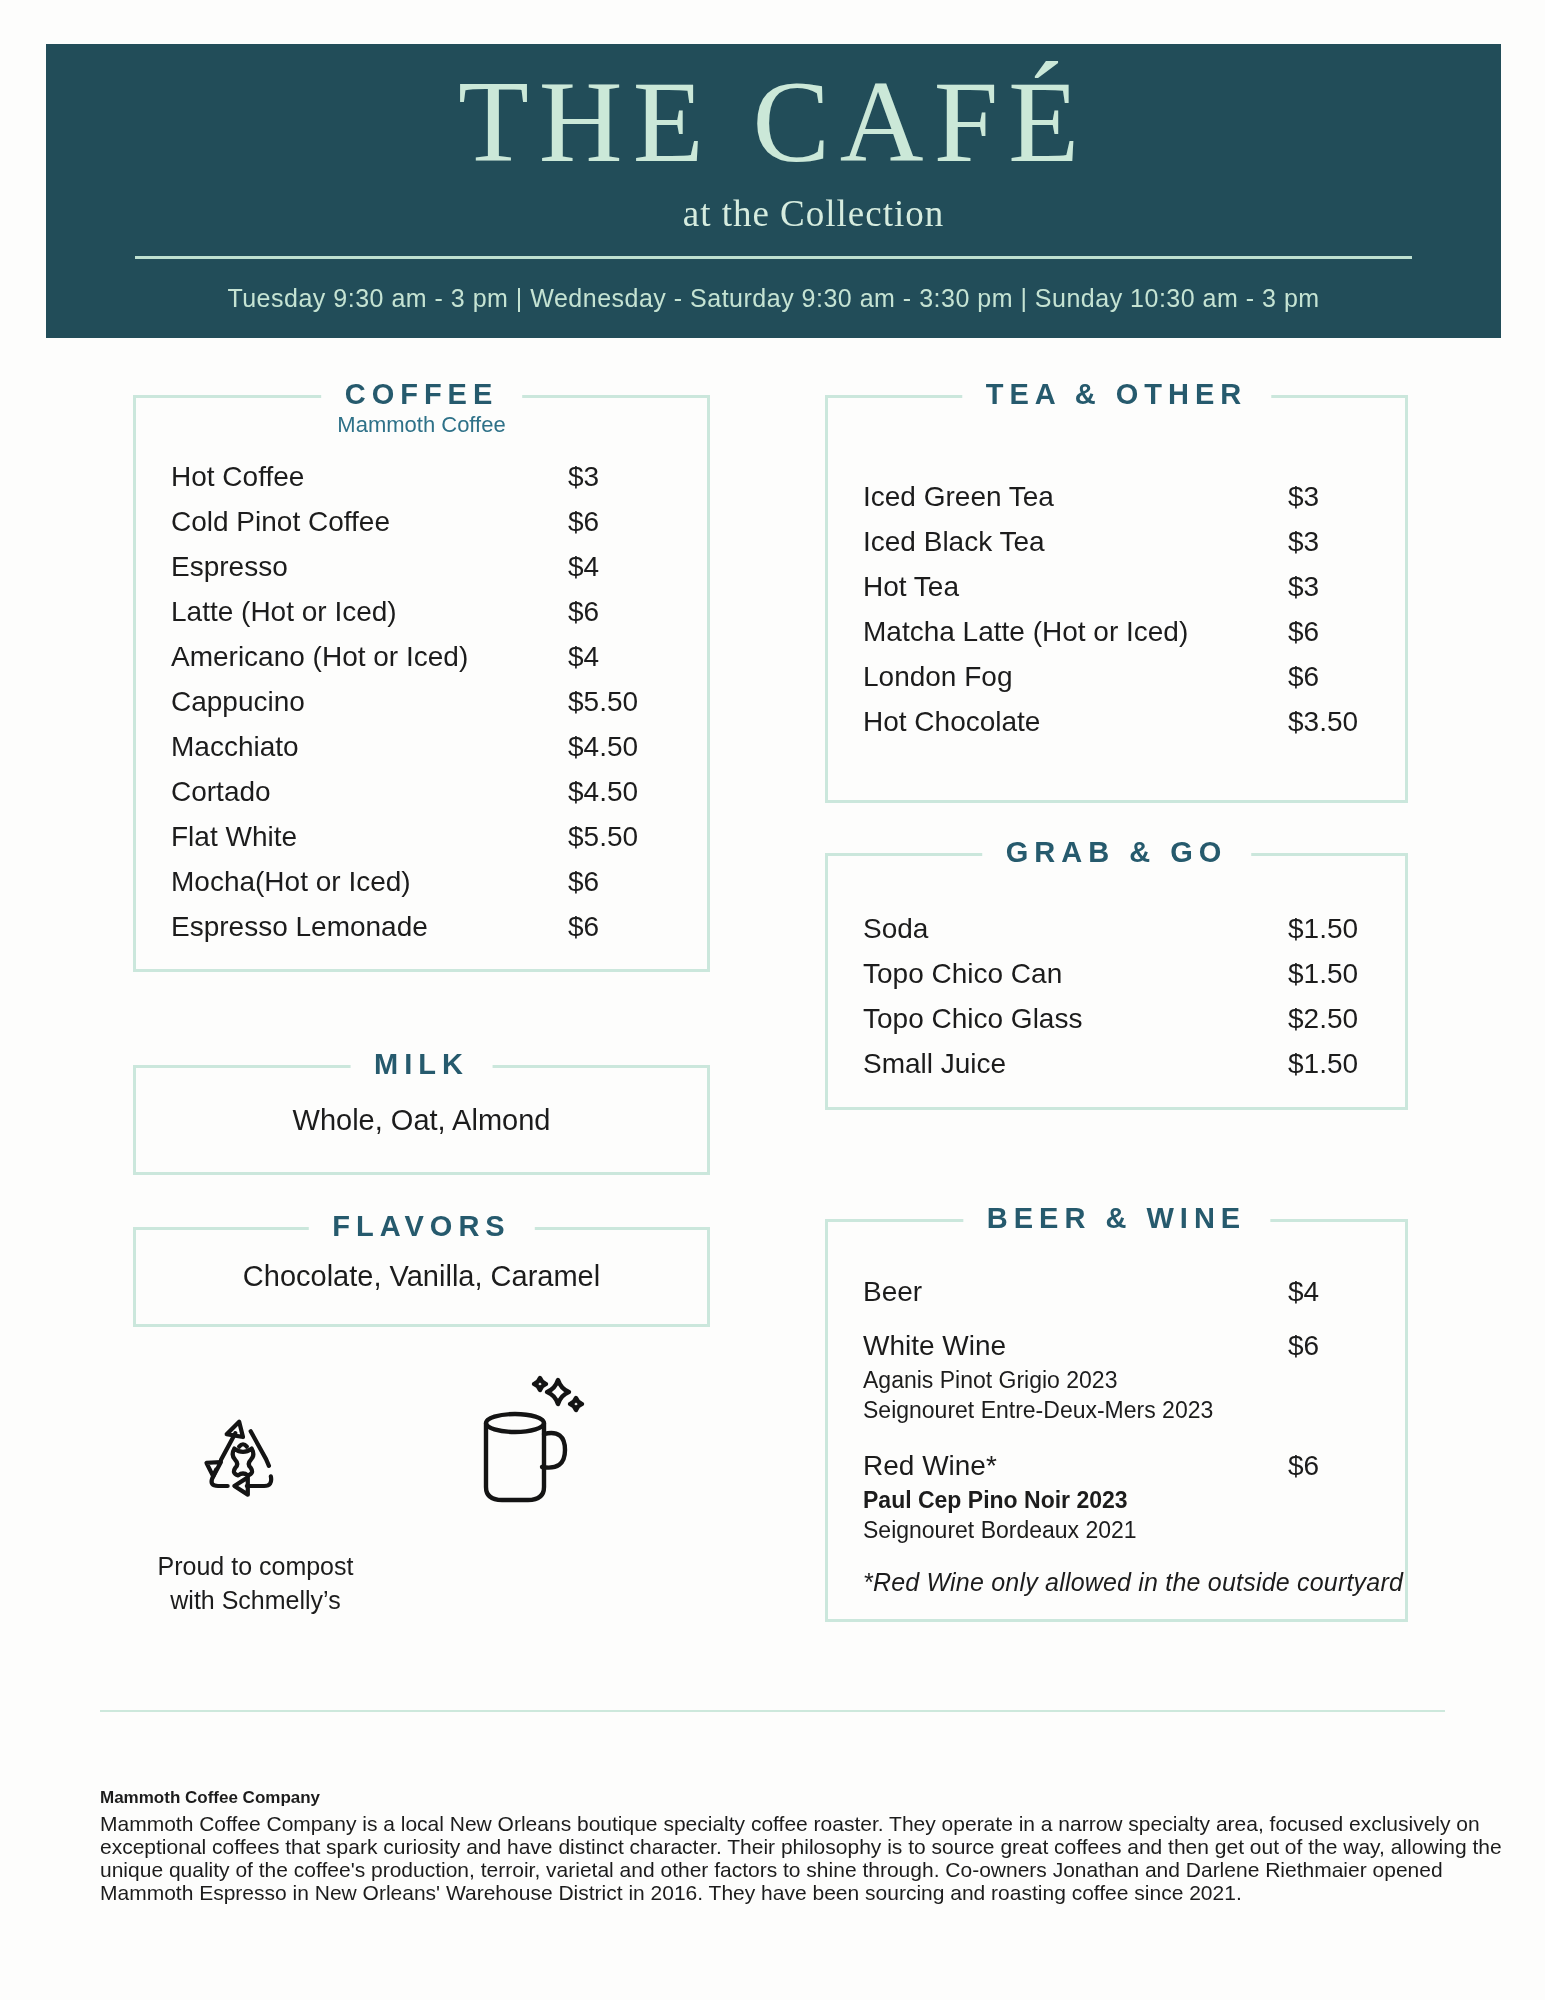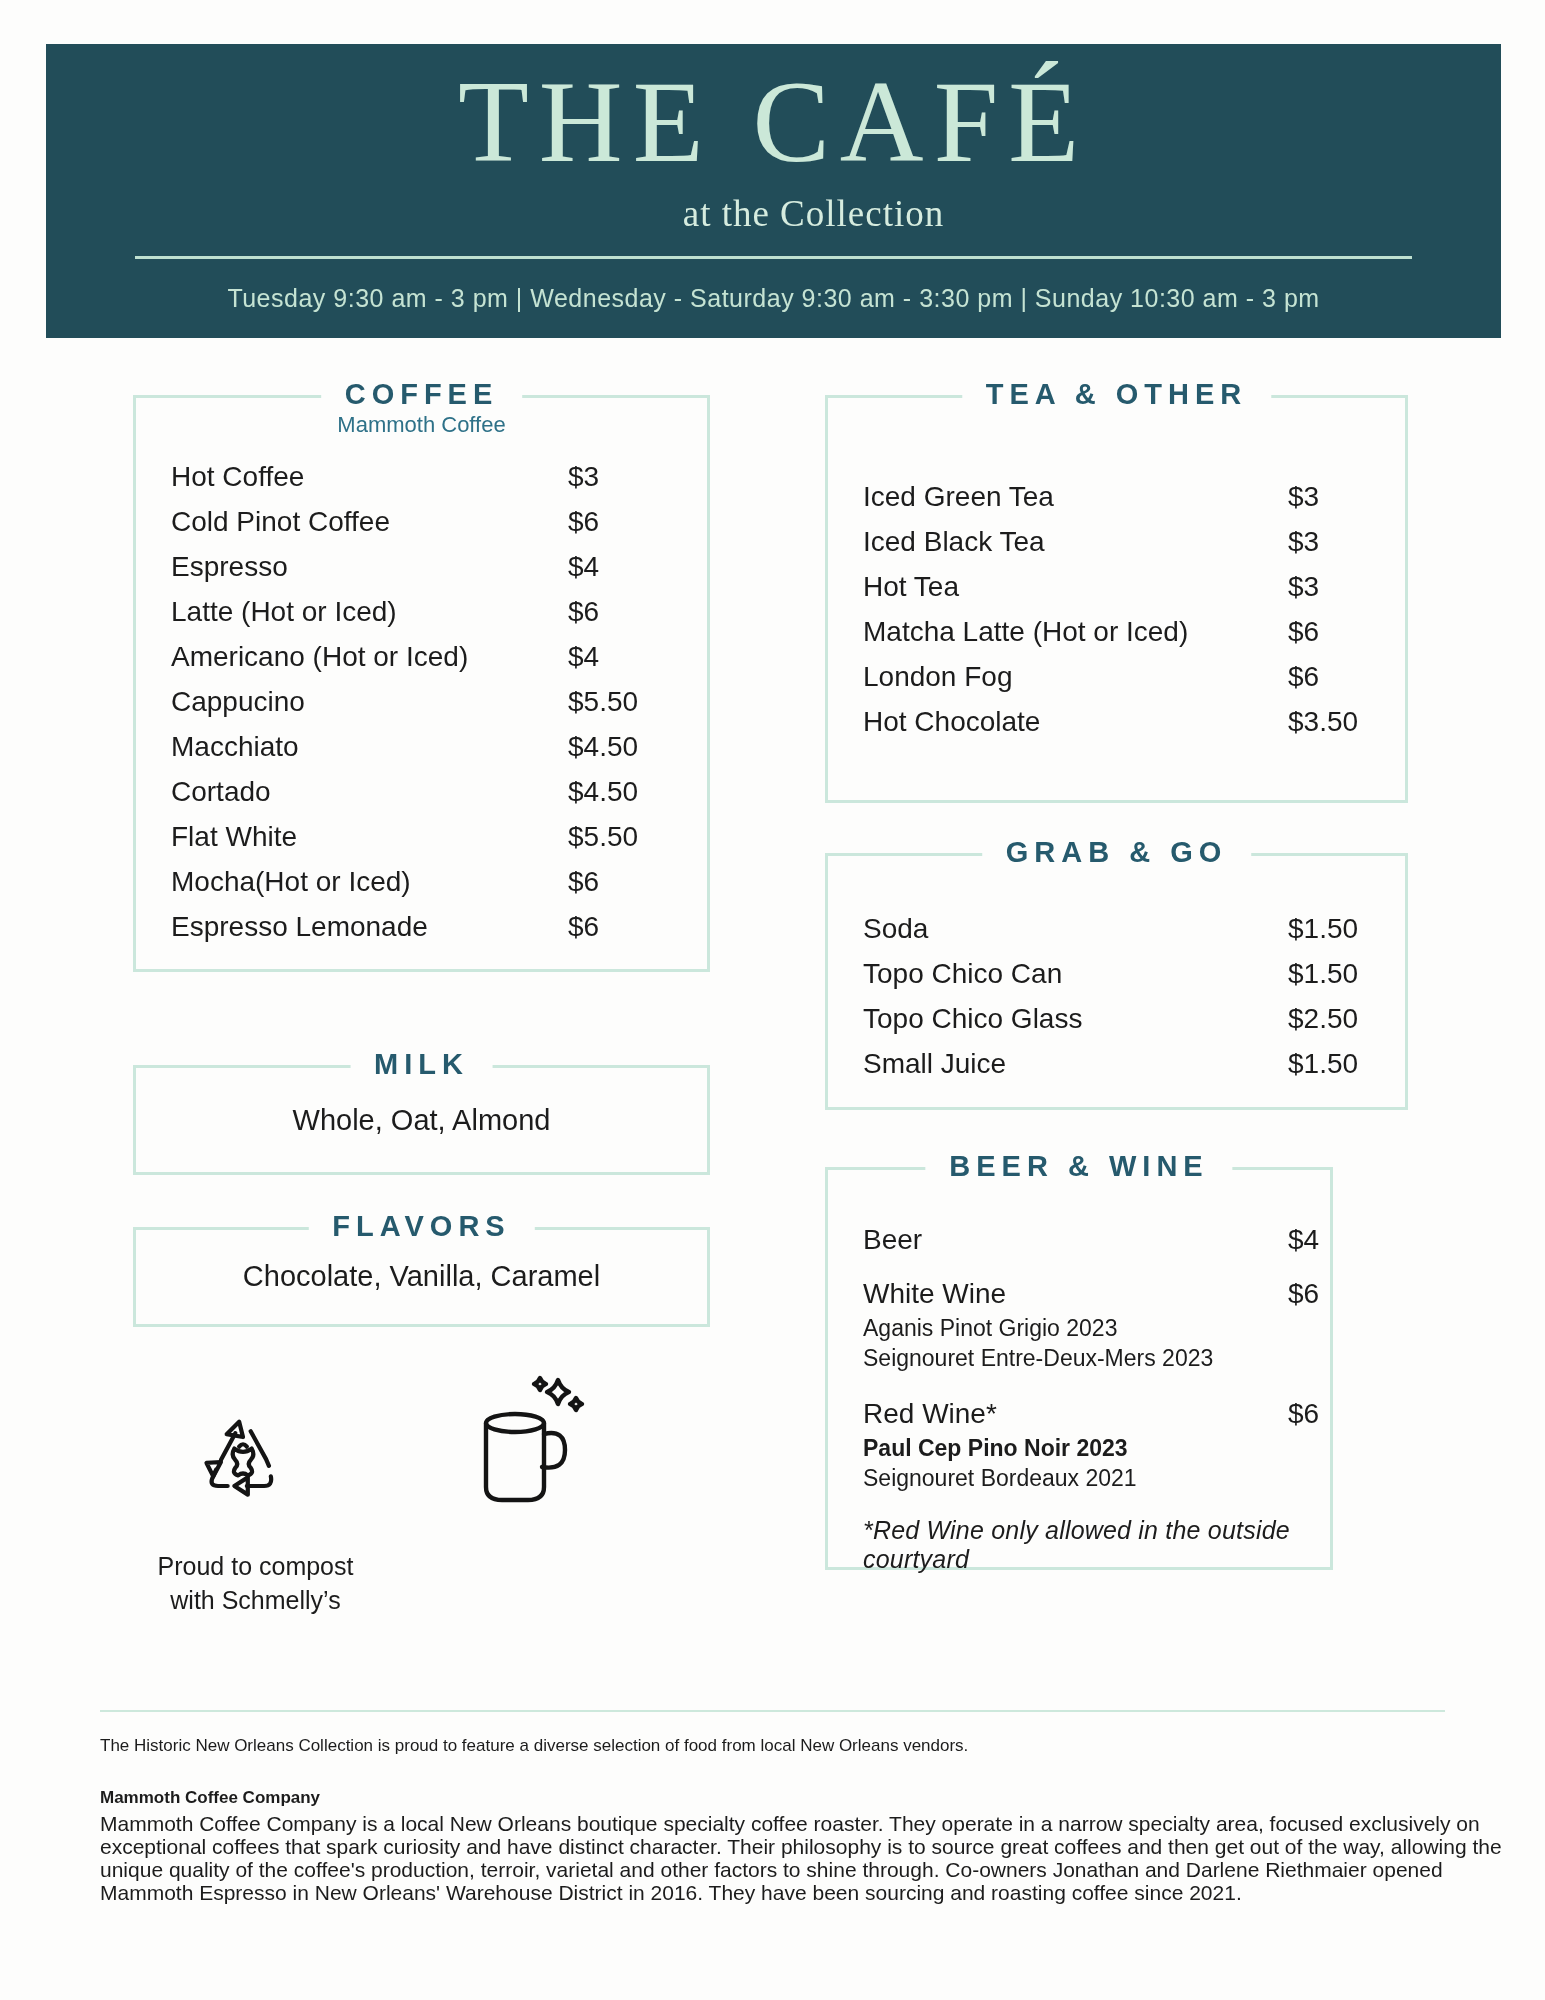--- a/index.html
+++ b/index.html
@@ -186,21 +186,21 @@
           <span class="iname">Topo Chico Glass</span>
           <span class="iprice">$2.50</span>
         </div>
         <div class="row">
           <span class="iname">Small Juice</span>
           <span class="iprice">$1.50</span>
         </div>
       </div>
   </div>
 
-  <div class="panel" style="left:825px;top:1167px;width:508px;height:403px;">
+  <div class="panel" style="left:825px;top:1219px;width:583px;height:403px;">
     <div class="panel-title">BEER &amp; WINE</div>
 
     <div class="bw-name" style="top:54px;">Beer</div>
     <div class="bw-price" style="top:54px;">$4</div>
 
     <div class="bw-name" style="top:108px;">White Wine</div>
     <div class="bw-price" style="top:108px;">$6</div>
     <div class="bw-sub" style="top:145px;">Aganis Pinot Grigio 2023</div>
     <div class="bw-sub" style="top:175px;">Seignouret Entre-Deux-Mers 2023</div>
 
@@ -239,17 +239,16 @@
         <path d="M18 51 L18 115 Q18 128 34 128 L60 128 Q76 128 76 115 L76 51"></path>
         <path d="M76 62 Q97 57 97 78 Q97 99 74 95"></path>
         <path d="M90 8 Q93 17 101 20 Q93 23 90 32 Q87 23 79 20 Q87 17 90 8 Z"></path>
         <path d="M72 6 q1.5 4.5 6 6 q-4.5 1.5 -6 6 q-1.5 -4.5 -6 -6 q4.5 -1.5 6 -6 Z"></path>
         <path d="M108 26 q1.5 4.5 6 6 q-4.5 1.5 -6 6 q-1.5 -4.5 -6 -6 q4.5 -1.5 6 -6 Z"></path>
       </g>
     </svg>
   </div>
 
   <div class="footer-divider"></div>
-  <div class="footer-intro">The Historic New Orleans Collection is proud to feature a diverse selection of food from local New Orleans vendors.</div>
   <div class="footer-heading">Mammoth Coffee Company</div>
   <div class="footer-para">Mammoth Coffee Company is a local New Orleans boutique specialty coffee roaster. They operate in a narrow specialty area, focused exclusively on exceptional coffees that spark curiosity and have distinct character. Their philosophy is to source great coffees and then get out of the way, allowing the unique quality of the coffee's production, terroir, varietal and other factors to shine through. Co-owners Jonathan and Darlene Riethmaier opened Mammoth Espresso in New Orleans' Warehouse District in 2016. They have been sourcing and roasting coffee since 2021.</div>
 
 </div>
 
 </body></html>

